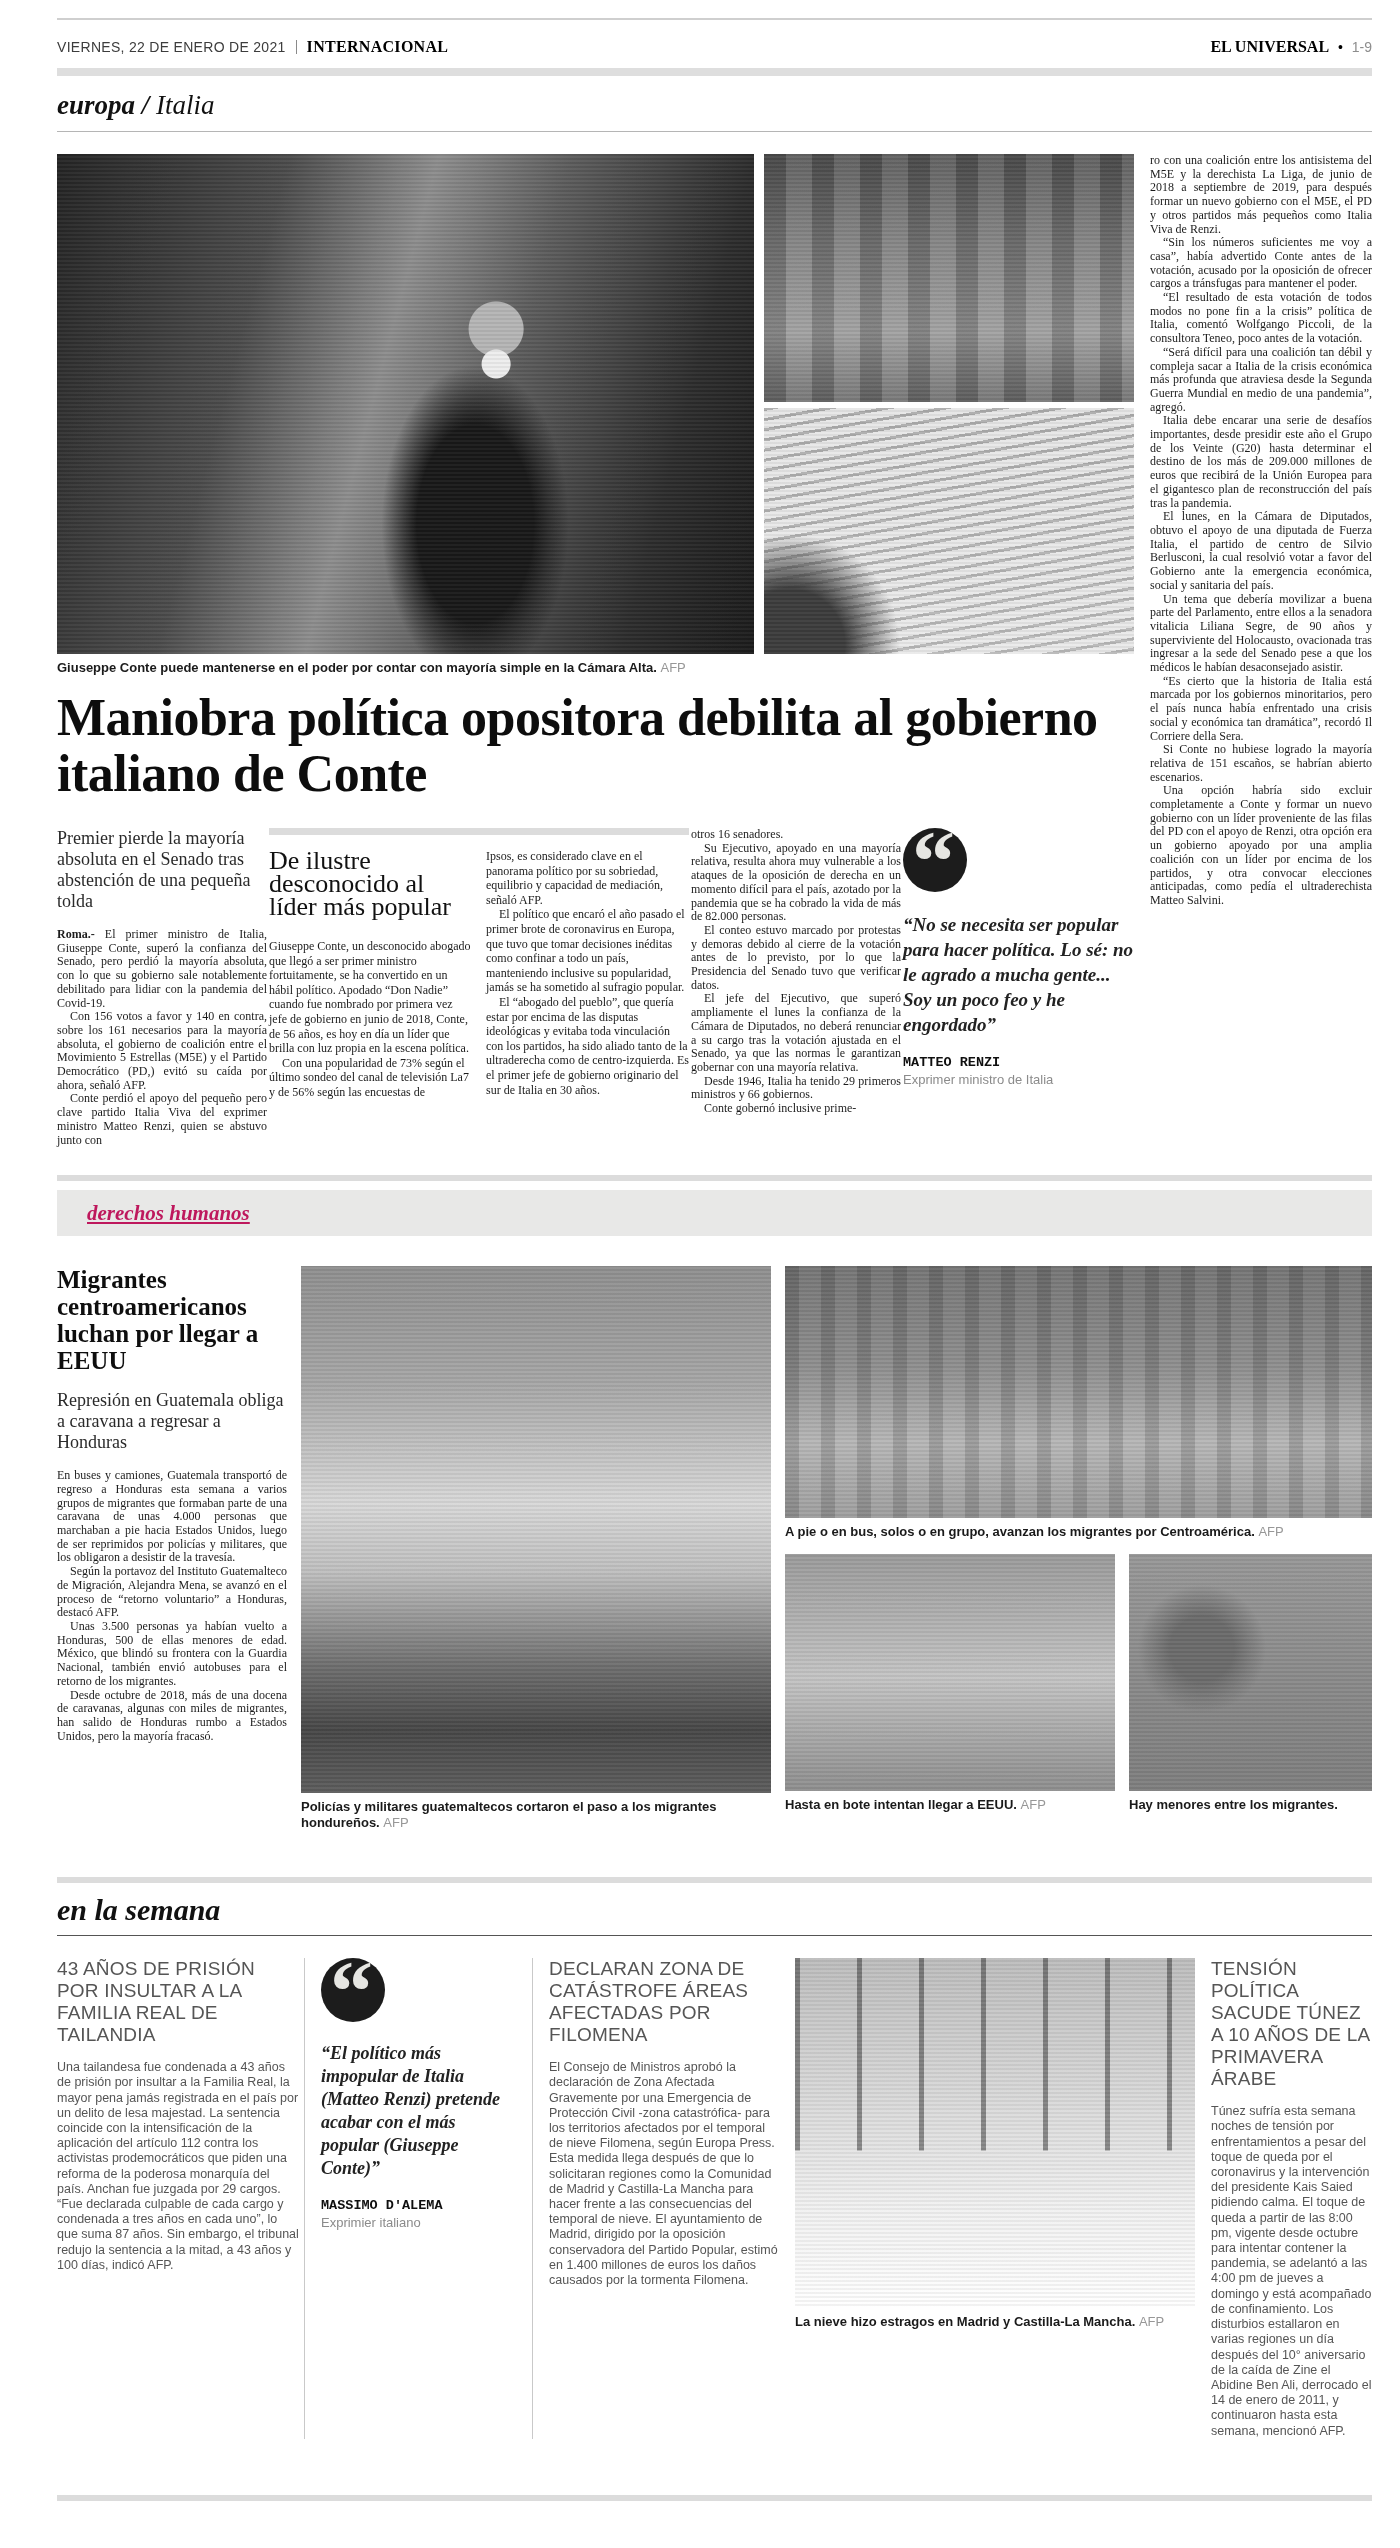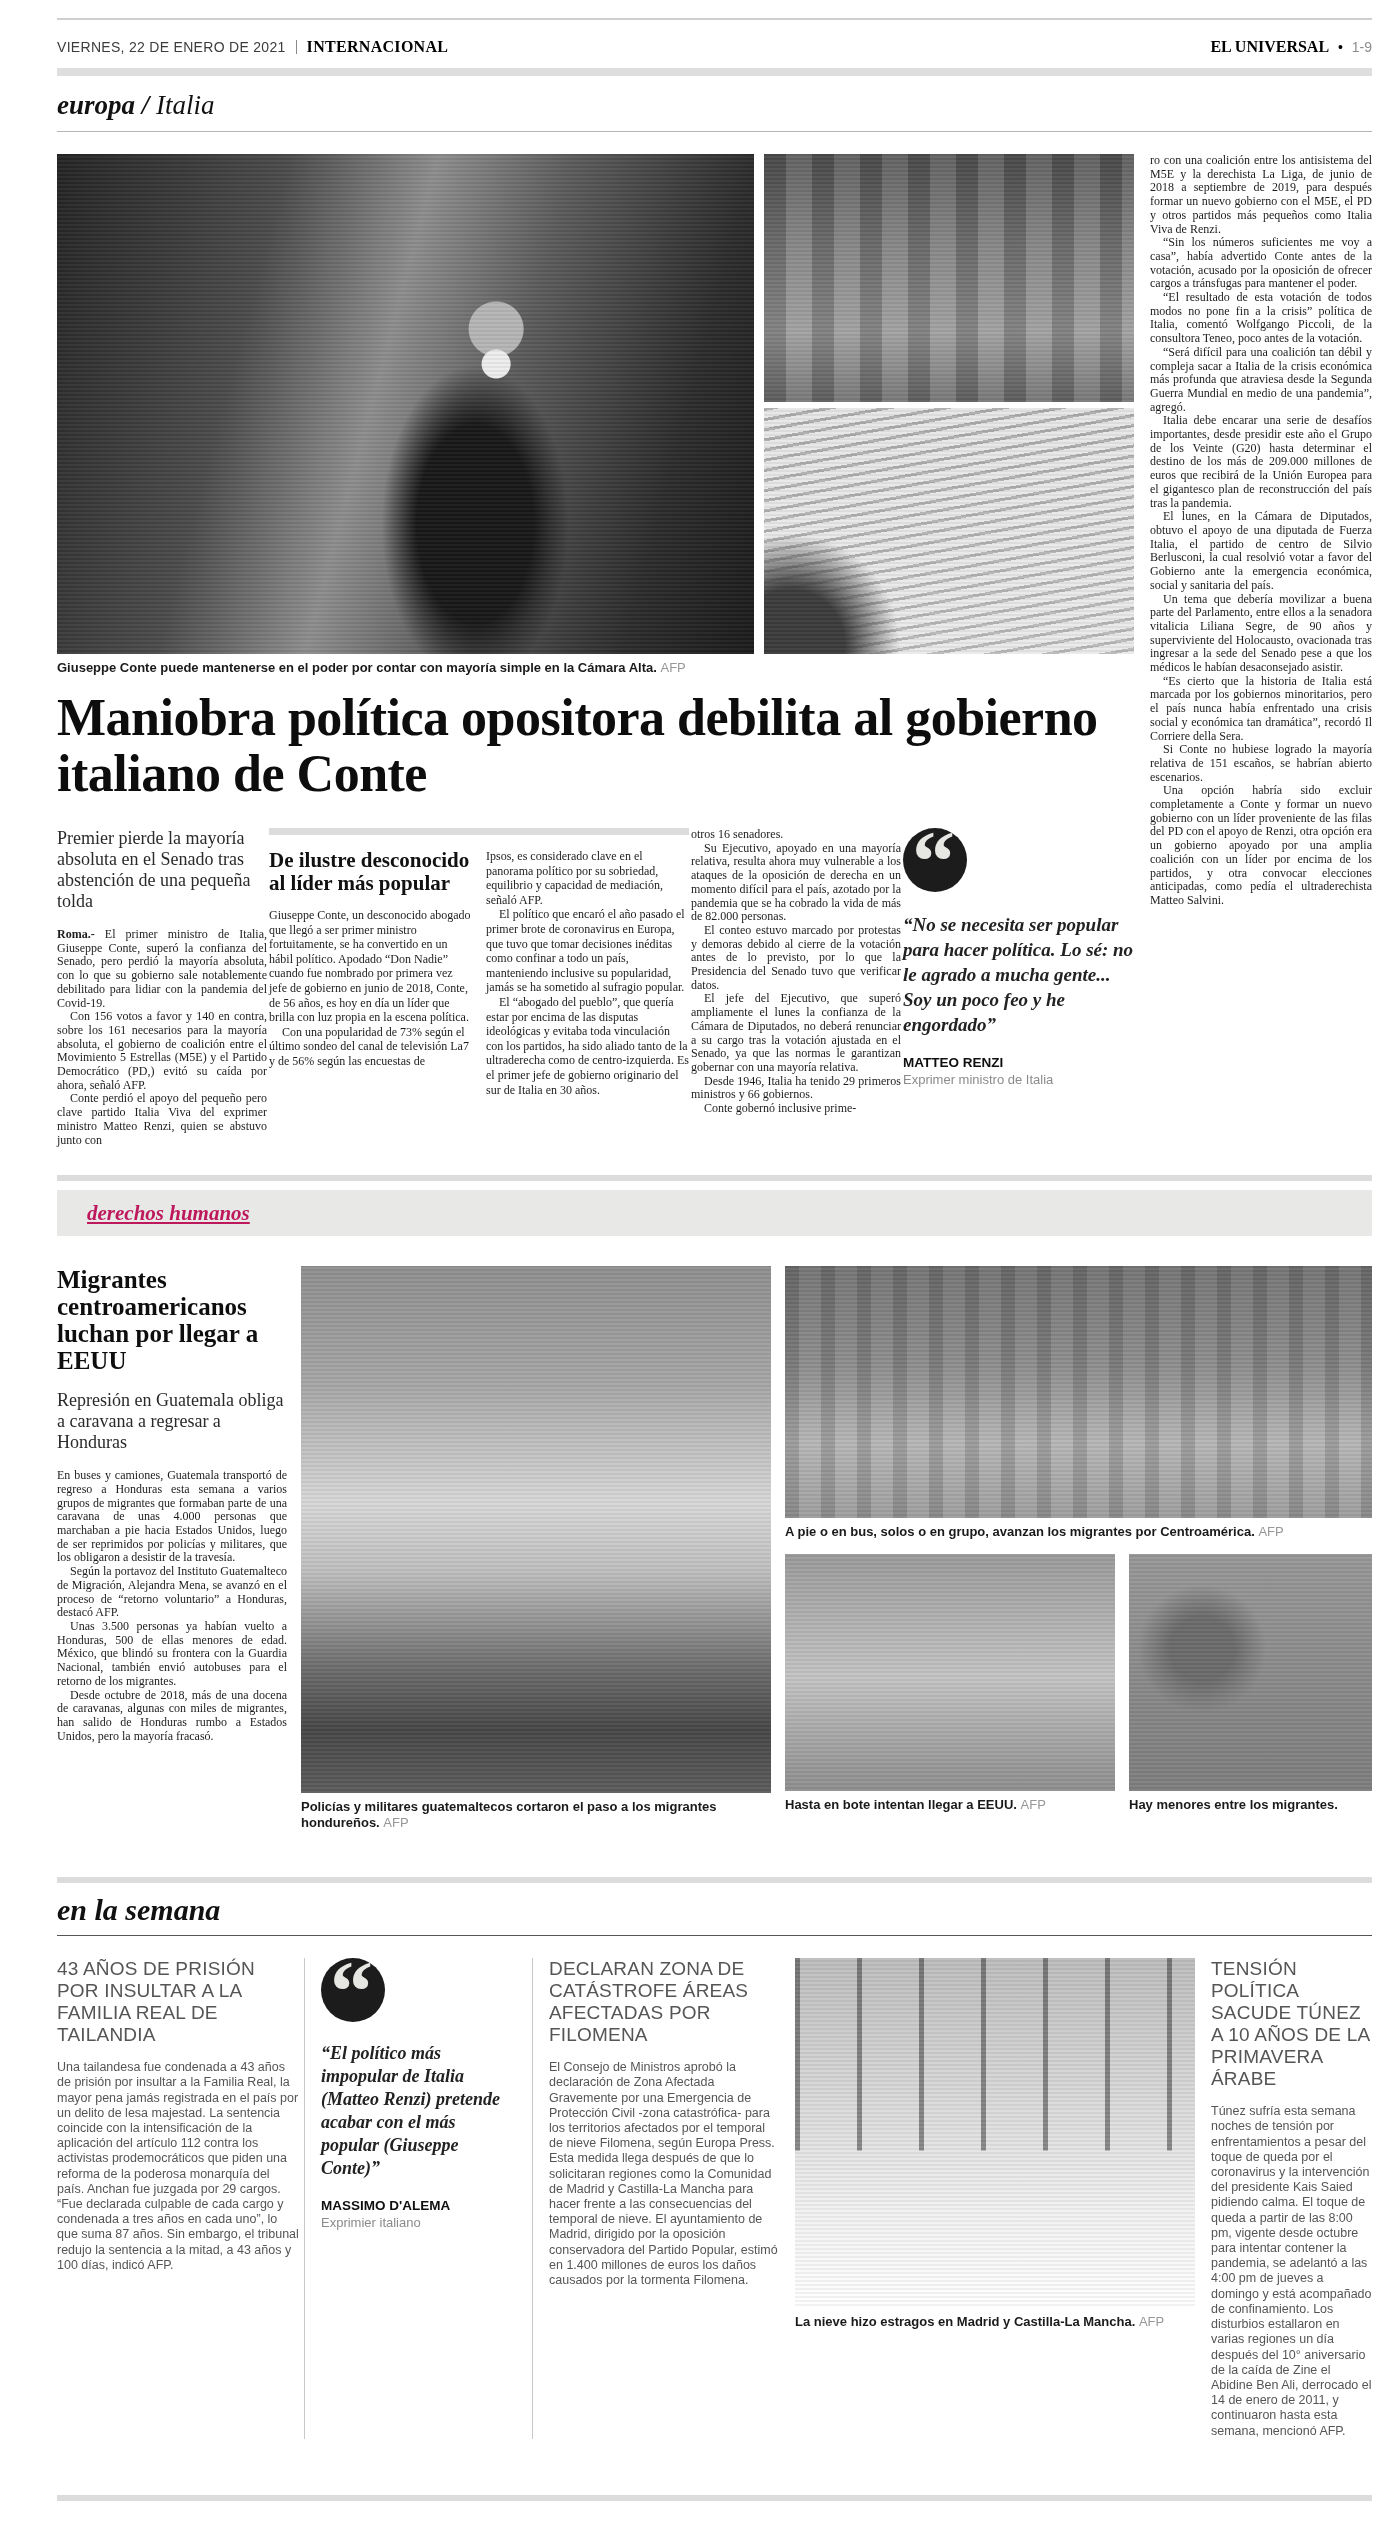--- a/index.html
+++ b/index.html
@@ -84,28 +84,28 @@
   .body-text p { text-indent:13px; margin:0; }
   .body-text p:first-child { text-indent:0; }
   .body-text .lead-p b { font-weight:700; }
 
   .profile-box { width:420px; flex:0 0 auto; }
   .profile-band { height:7px; background:#dcdcdc; margin-bottom:14px; }
   .profile-cols { display:flex; gap:14px; }
   .profile-col { flex:1; font-size:12px; line-height:14.6px; color:#1c1c1c; text-align:left; }
   .profile-col p { margin:0; text-indent:13px; }
   .profile-col p:first-of-type { text-indent:0; }
-  .profile-title { font-size:21px; line-height:23px; font-weight:700; margin-bottom:13px; color:#111; }
+  .profile-title { font-size:26px; line-height:23px; font-weight:400; margin-bottom:21px; color:#111; }
 
   .quote-col { flex:1; }
   .quote-circle { width:64px; height:64px; border-radius:50%; background:#1c1c1c; position:relative; overflow:hidden; margin-bottom:20px; }
   .quote-circle span { position:absolute; top:14px; left:9px; font-size:86px; line-height:40px; color:#e6e6e2;
                        font-family:"Liberation Serif",serif; font-weight:700; }
   .quote-text { font-size:19px; line-height:25px; font-style:italic; font-weight:700; color:#222; }
-  .quote-author { font-family:Liberation Sans, sans-serif; font-weight:700; font-size:13.5px; color:#0f0f0f; margin-top:18px; }
+  .quote-author { font-family:Liberation Mono, monospace; font-weight:700; font-size:13.5px; color:#0f0f0f; margin-top:18px; }
   .quote-role { font-family:"Liberation Sans",sans-serif; font-size:13px; color:#8b8b8b; margin-top:2px; }
 
   .story-right { flex:1; }
 
   .section-rule { margin-top:28px; height:6px; background:#dcdcdc; }
   .rights-banner { margin-top:9px; height:46px; background:#e8e8e7; display:flex; align-items:center; padding-left:30px; }
   .rights-banner span { font-size:21px; font-weight:700; font-style:italic; color:#be185d;text-decoration:underline; }
 
   .migrants { display:flex; gap:14px; margin-top:30px; }
   .mig-text { width:230px; flex:0 0 auto; }

